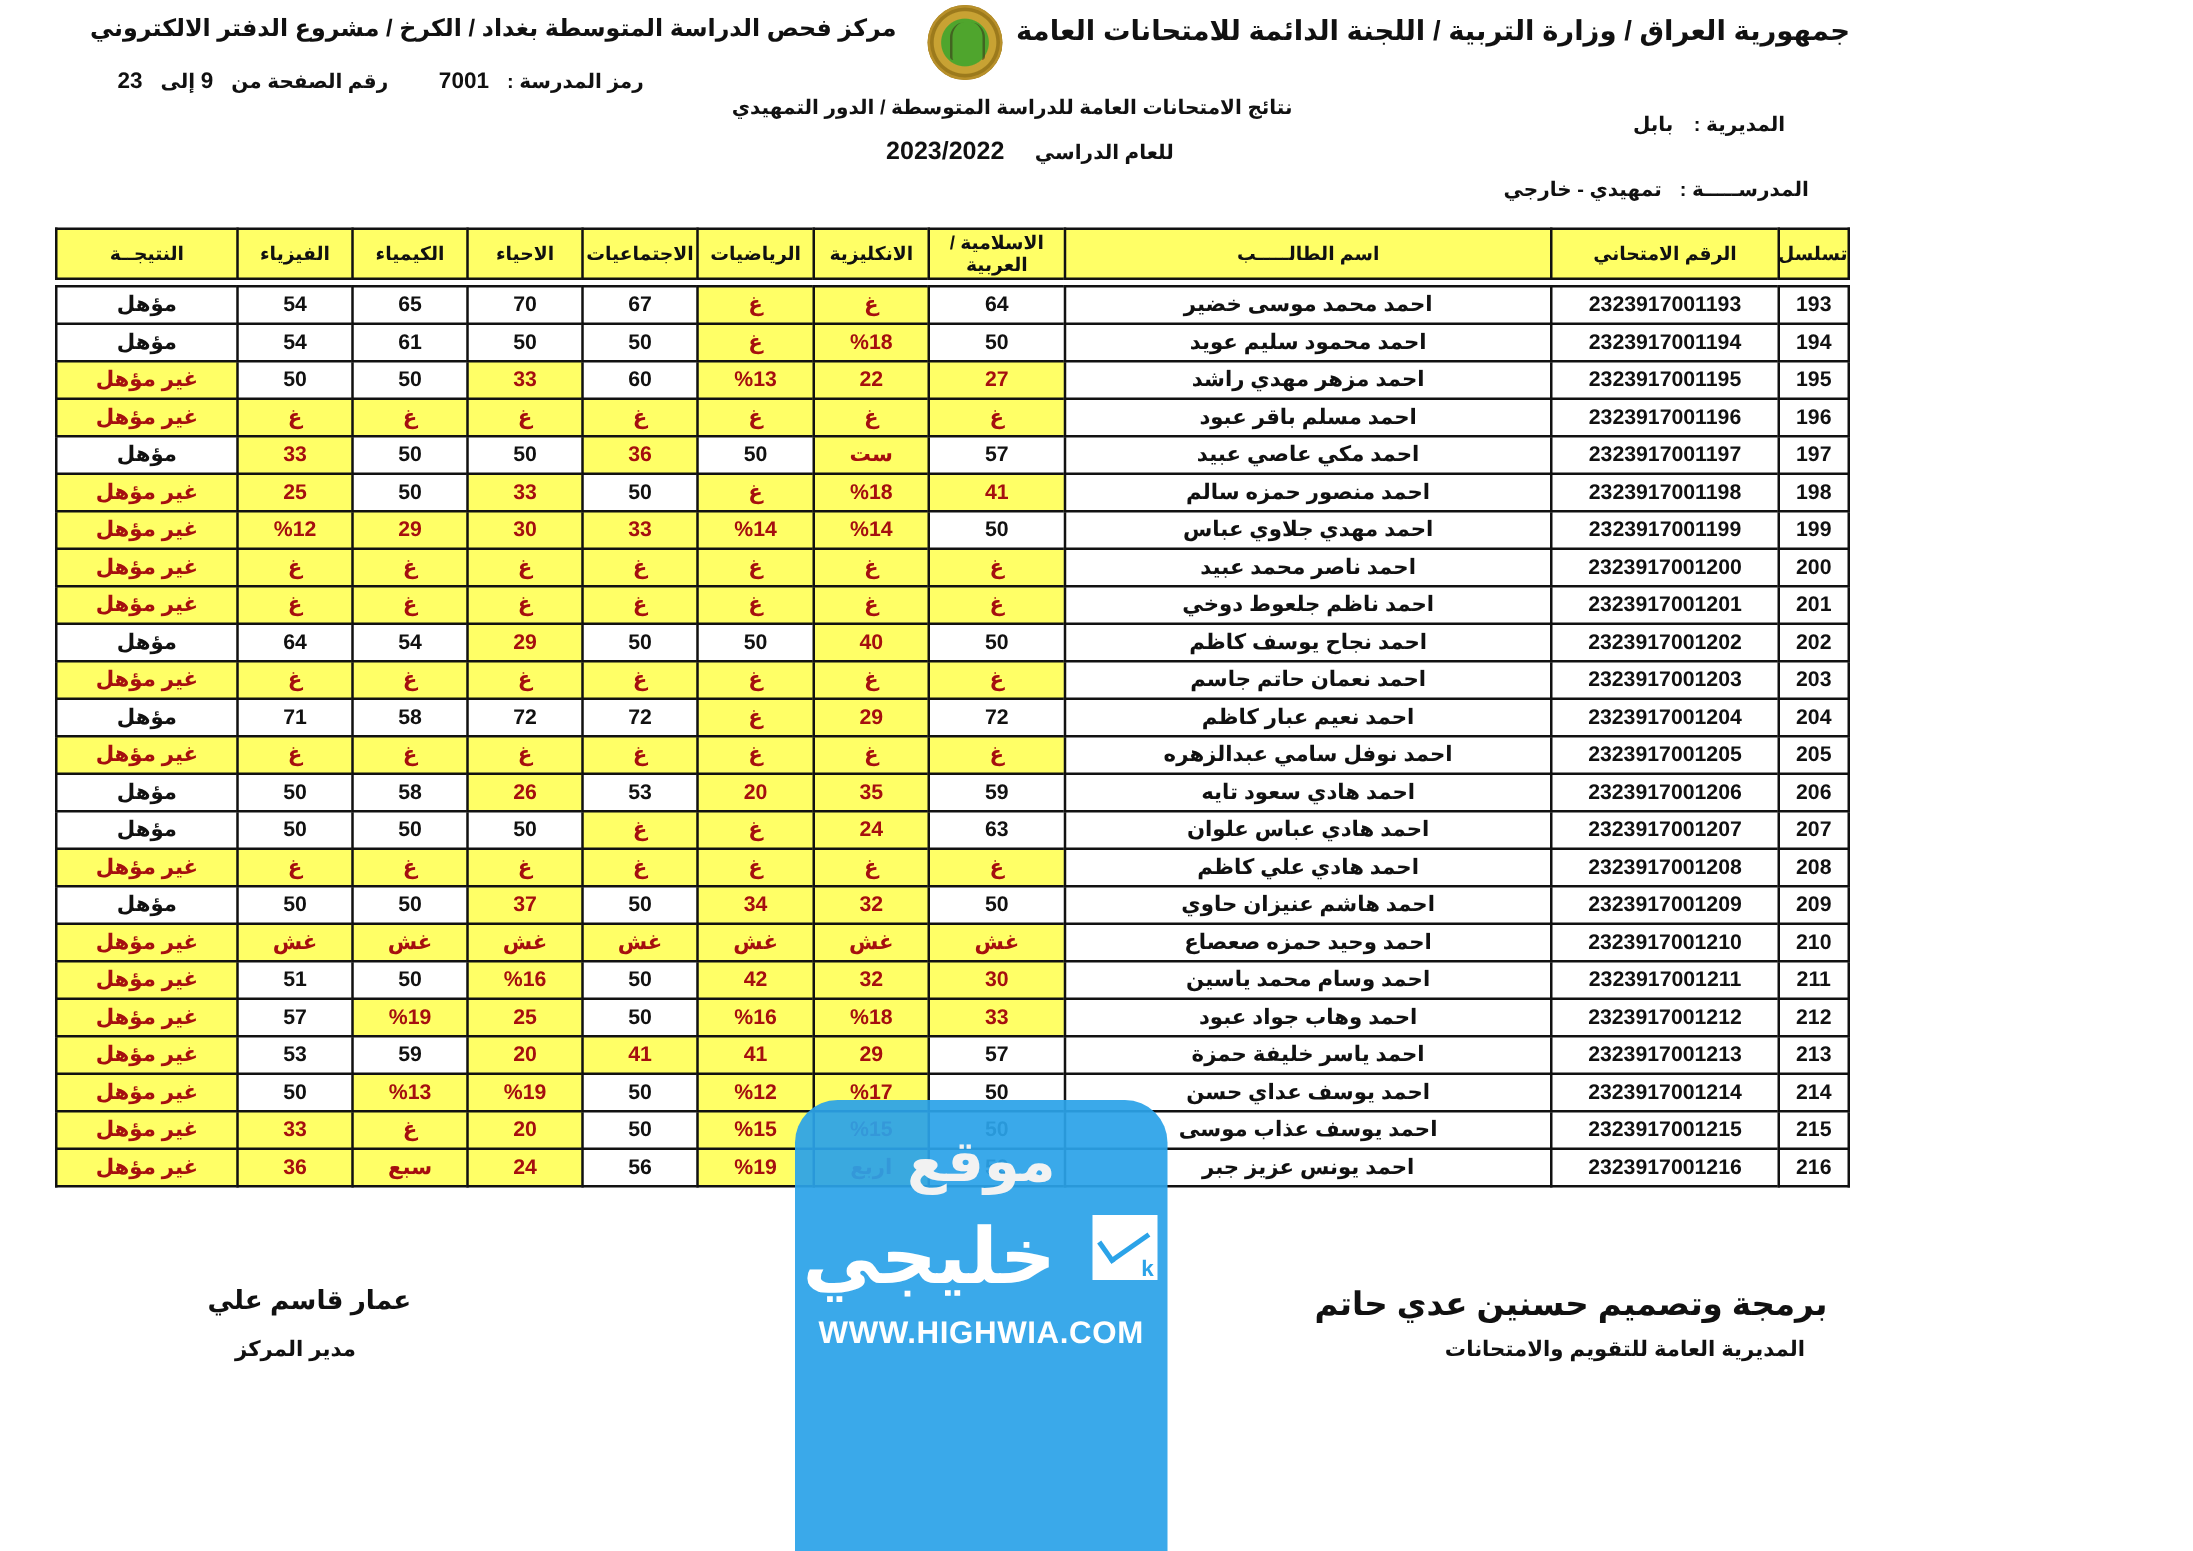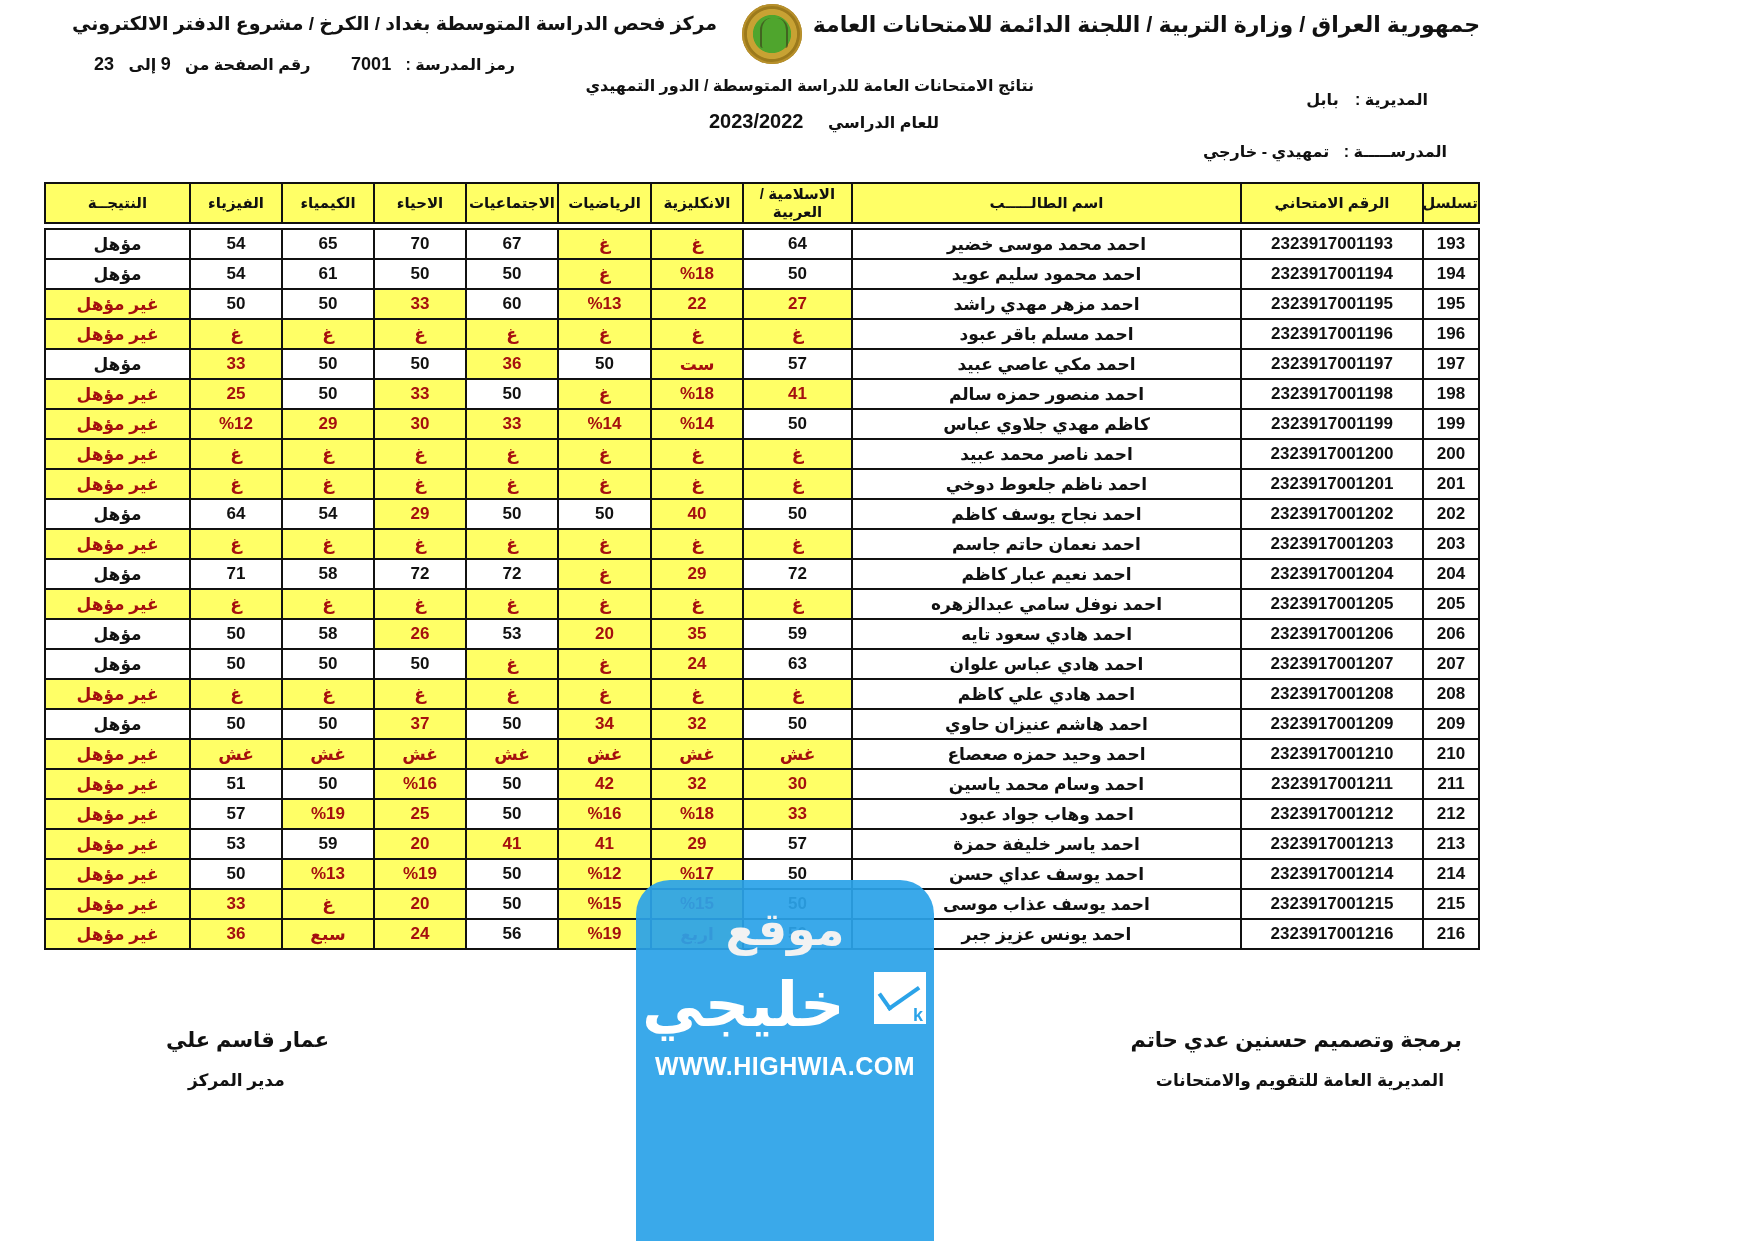--- a/index.html
+++ b/index.html
@@ -178,21 +178,21 @@
         <td class="y">غ</td>
         <td class="w">50</td>
         <td class="y">33</td>
         <td class="w">50</td>
         <td class="y">25</td>
         <td class="y res">غير مؤهل</td>
       </tr>
       <tr>
         <td class="w">199</td>
         <td class="w">2323917001199</td>
-        <td class="w name">كاظم مهدي جلاوي عباس</td>
+        <td class="w name">احمد مهدي جلاوي عباس</td>
         <td class="w">50</td>
         <td class="y">%14</td>
         <td class="y">%14</td>
         <td class="y">33</td>
         <td class="y">30</td>
         <td class="y">29</td>
         <td class="y">%12</td>
         <td class="y res">غير مؤهل</td>
       </tr>
       <tr>
@@ -421,16 +421,16 @@
 
 <div class="abs wm">
   <div class="wm-1">موقع</div>
   <div class="wm-2">خليجي</div>
   <div class="wm-icon">
       <div class="wm-check"></div>
     </div>
   <div class="wm-3">WWW.HIGHWIA.COM</div>
 </div>
 
-<div class="abs foot" style="right:292px; top:1028px; font-size:21px;">برمجة وتصميم حسنين عدي حاتم</div>
+<div class="abs foot" style="right:292px; top:1028px; font-size:26px;">برمجة وتصميم حسنين عدي حاتم</div>
 <div class="abs foot" style="right:310px; top:1070px; font-size:17px;">المديرية العامة للتقويم والامتحانات</div>
 <div class="abs foot" style="left:166px; top:1028px; font-size:21px;">عمار قاسم علي</div>
 <div class="abs foot" style="left:188px; top:1070px; font-size:17px;">مدير المركز</div>
 
 </body></html>

